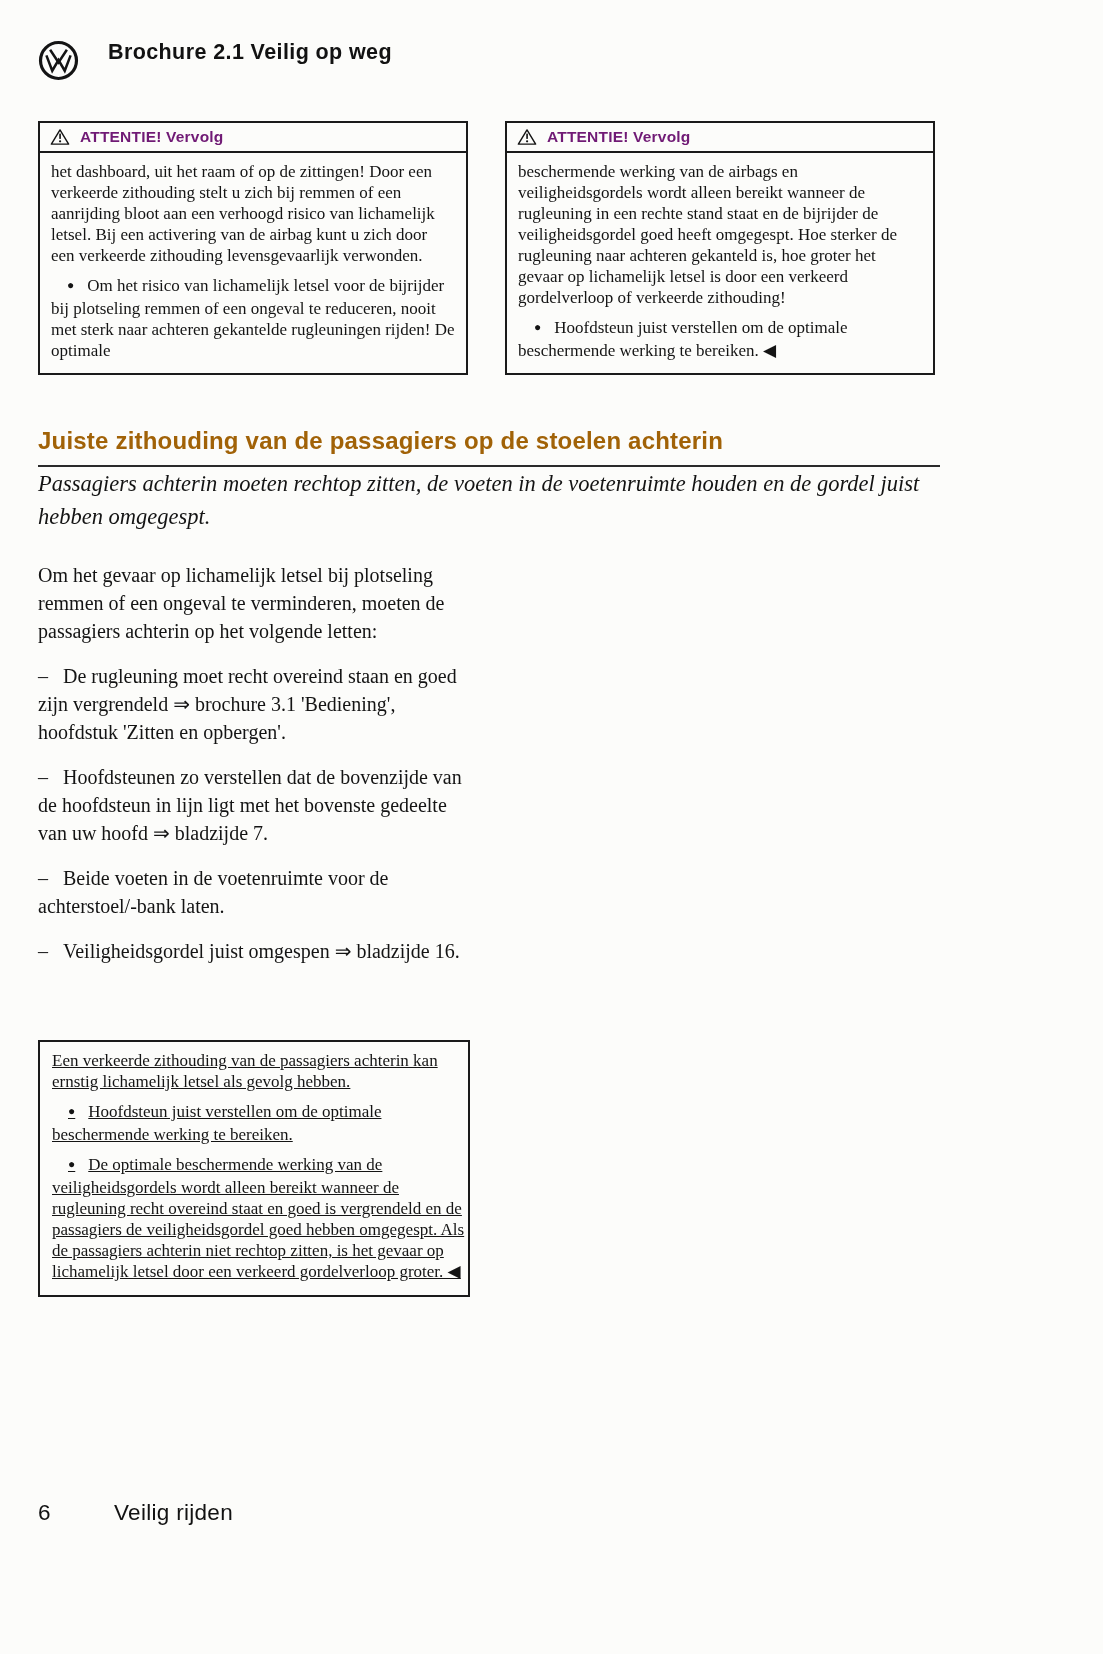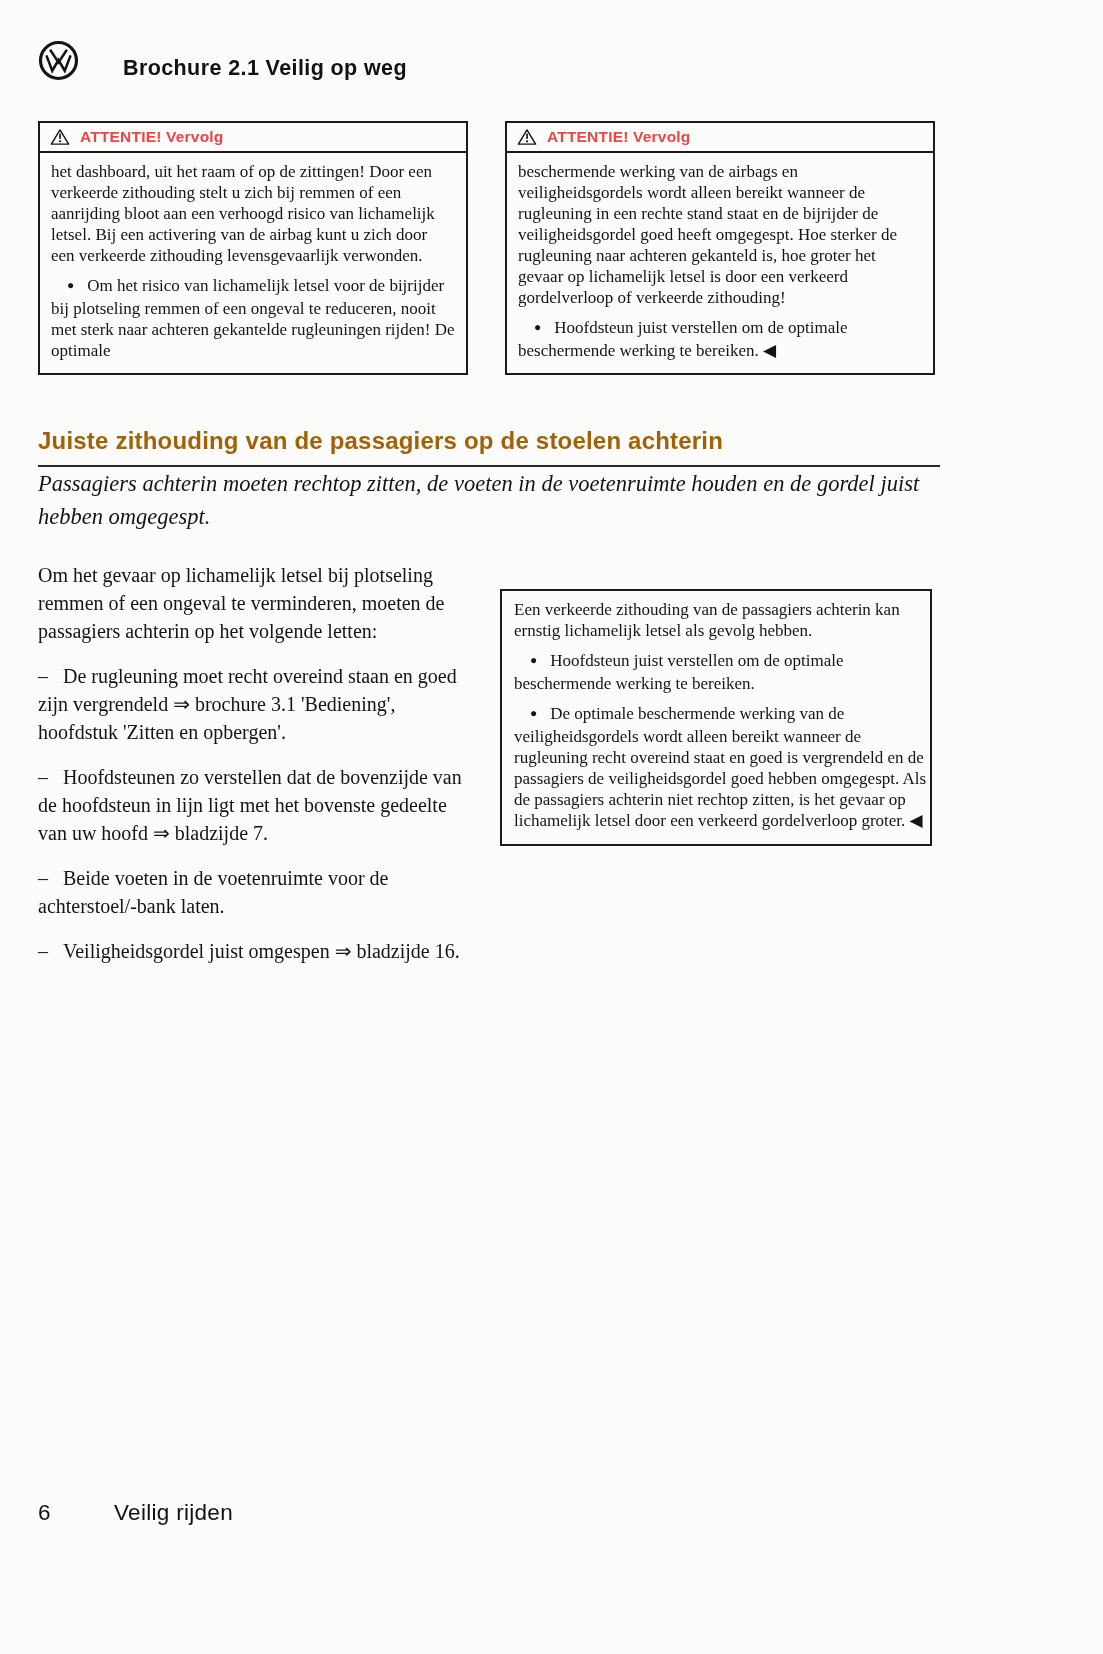--- a/index.html
+++ b/index.html
@@ -8,61 +8,61 @@
   .page {
     position:relative;
     width:1103px; height:1654px;
     background:#fcfcfa;
     margin:0 auto;
     padding:40px 0 0 38px;
     overflow:hidden;
   }
 
   
-  .doc-header { display:flex; align-items:flex-end; gap:44px; }
+  .doc-header { display:flex; align-items:flex-start; gap:29px; }
   .vw-logo svg { display:block; }
   .doc-title {
     font-family:"Liberation Sans", sans-serif;
     font-size:21.5px; font-weight:700; letter-spacing:0.4px; color:#121212;
   }
 
   
   .top-boxes { display:flex; gap:37px; margin-top:40px; align-items:flex-start; }
   .warnbox { width:430px; border:2.5px solid #1a1a1a; background:transparent; }
   .warnbox-header {
     display:flex; align-items:center; gap:10px;
     padding:5px 10px; border-bottom:2px solid #1a1a1a;
   }
   .warnbox-title {
     font-family:"Liberation Sans", sans-serif;
-    font-weight:700; font-size:15.5px; color:#ef4444; letter-spacing:0.2px;
+    font-weight:700; font-size:15.5px; color:#701a75; letter-spacing:0.2px;
   }
   .warn-icon svg { display:block; }
   .warnbox-body { padding:8px 11px 12px 11px; font-size:17px; line-height:21px; }
   .warn-p { margin:0; }
   .warn-bullet { margin-top:9px; text-indent:16px; }
   .warn-bullet::before {
     content:"●"; font-size:12px; margin-right:13px; position:relative; top:-2px;
   }
 
   
   .attentie .warnbox-header { padding:8px 12px; border-bottom:2px solid #1a1a1a; }
   .attentie .warnbox-title { font-size:19.5px; }
-  .attentie .warnbox-body { padding:8px 0 13px 12px; }
+  .attentie .warnbox-body { padding:8px 0 13px 12px;text-decoration:underline; }
 
   
   .main-section { margin-top:52px; width:902px; }
   .section-heading {
     font-family:"Liberation Sans", sans-serif;
     font-size:24px; font-weight:700; letter-spacing:0.2px; color:#a16207;
   }
   .rule { border-bottom:2px solid #2a2a2a; margin-top:10px; width:902px; }
   .intro { font-style:italic; font-size:22.5px; line-height:33px; width:900px; }
 
-  .columns { display:flex; gap:30px; margin-top:28px; }
+  .columns { display:flex; gap:47px; margin-top:28px;flex-direction:column; }
   .col { width:432px; font-size:20px; line-height:28px; }
   .body-p { margin:0; }
   .dash-item { margin-top:17px; }
   .dash-item::before { content:"–"; margin-right:15px; }
   .col > :first-child { margin-top:0; }
   .col .warnbox { margin-top:28px; width:432px; }
 
   
   .doc-footer {
     position:absolute; left:38px; top:1500px;

